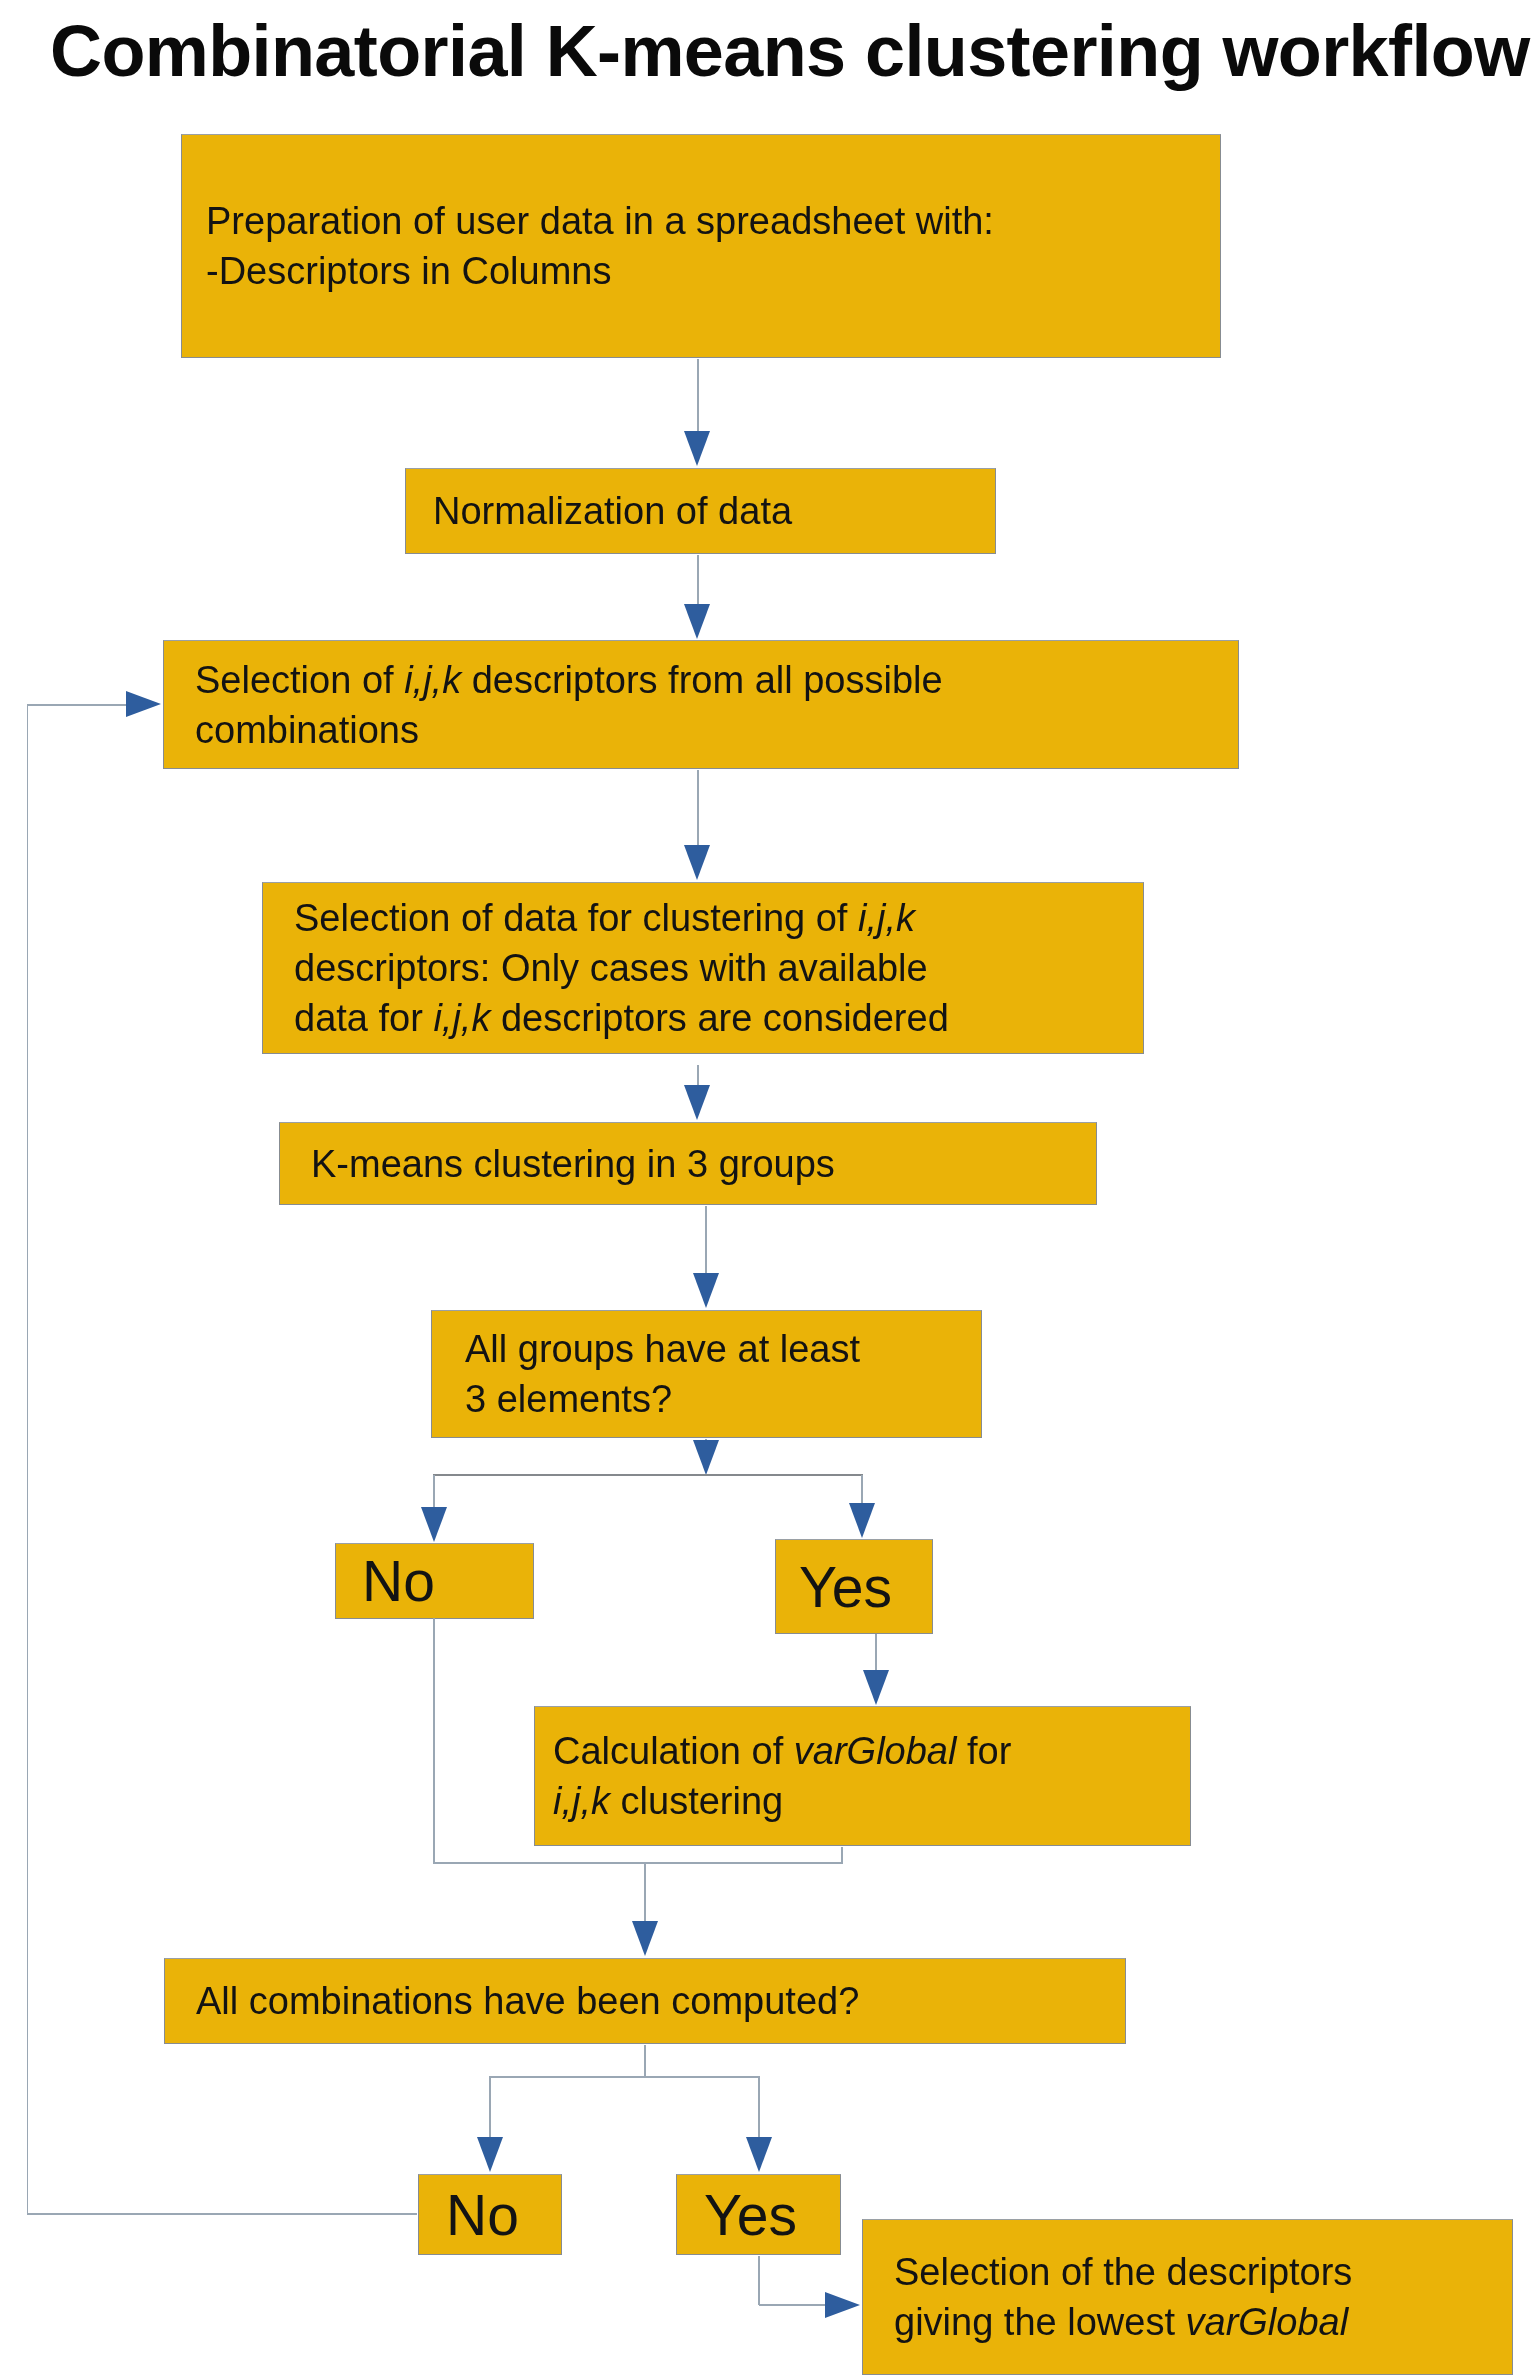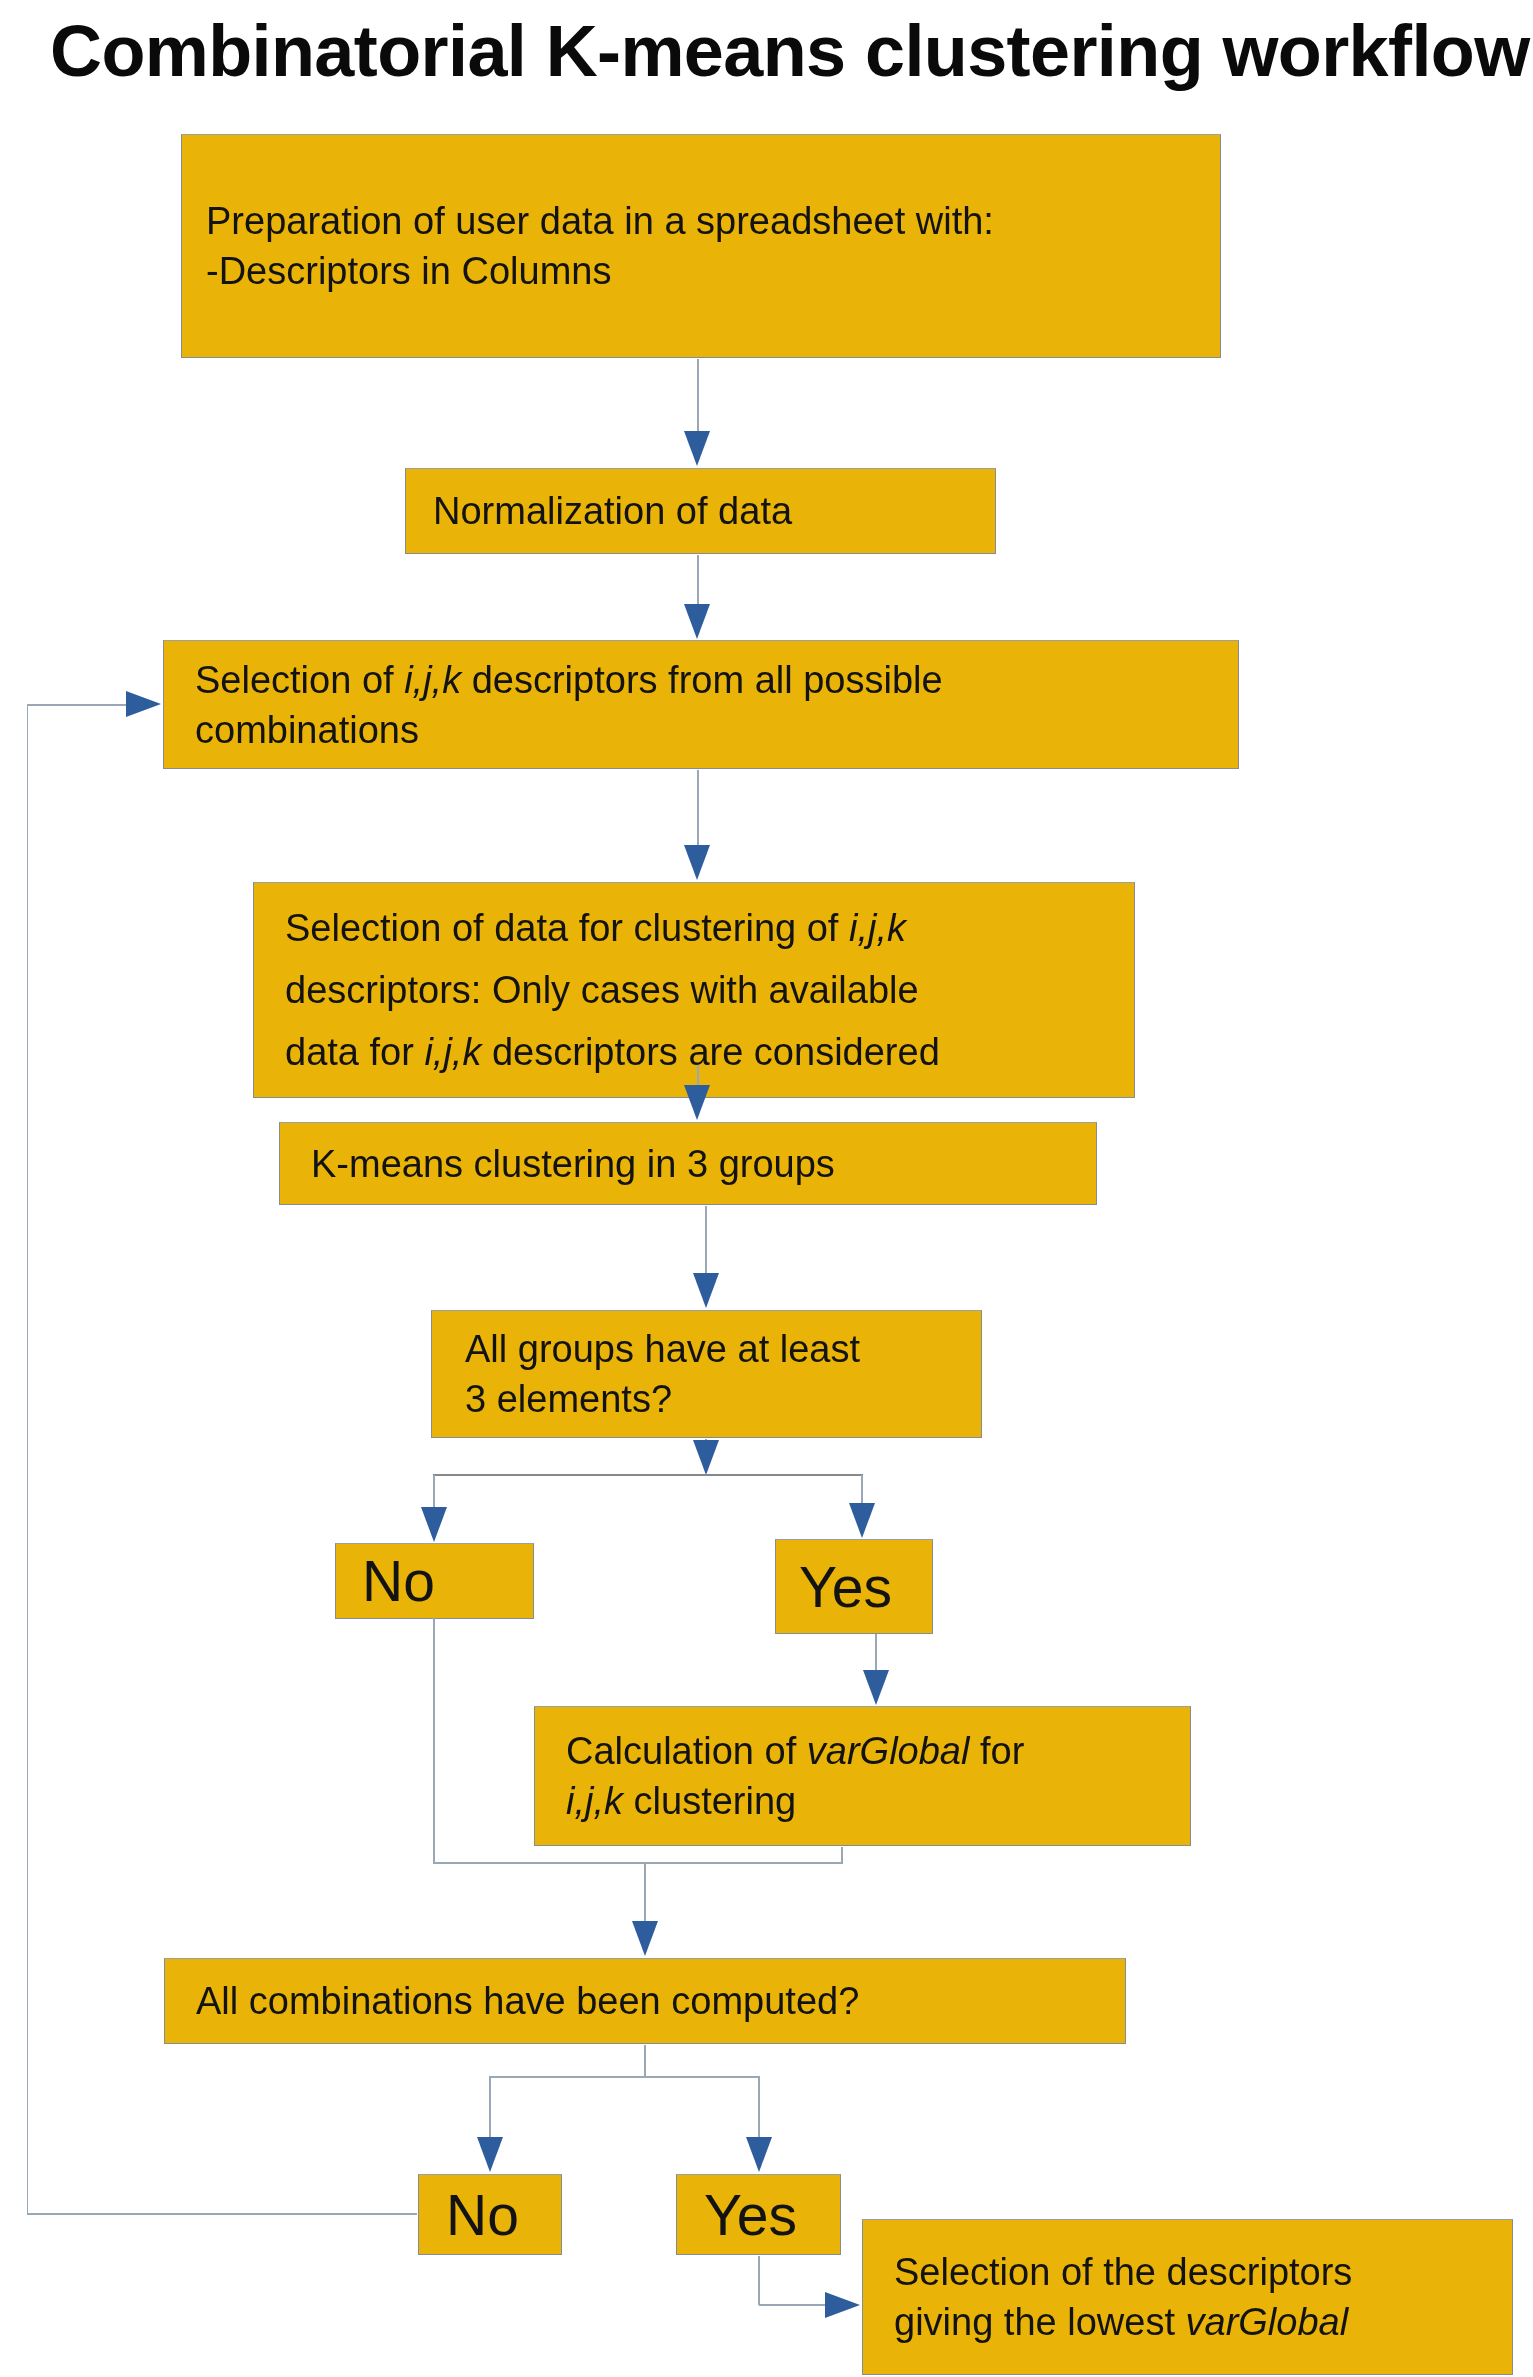--- a/index.html
+++ b/index.html
@@ -68,21 +68,21 @@
 
   <div class="box" style="left:163px;top:640px;width:1076px;height:129px;padding-left:31px;">
       <div class="line"><span>Selection of </span><em>i,j,k</em><span> descriptors from all possible</span></div>
       <div class="line"><span>combinations</span></div>
     </div>
 
   <div class="box" style="left:405px;top:468px;width:591px;height:86px;padding-left:27px;">
       <div class="line"><span>Normalization of data</span></div>
     </div>
 
-  <div class="box" style="left:253px;top:882px;width:882px;height:216px;padding-left:31px;gap:12px;">
+  <div class="box" style="left:262px;top:882px;width:882px;height:172px;padding-left:31px;">
       <div class="line"><span>Selection of data for clustering of </span><em>i,j,k</em></div>
       <div class="line"><span>descriptors: Only cases with available</span></div>
       <div class="line"><span>data for </span><em>i,j,k</em><span> descriptors are considered</span></div>
     </div>
 
   <div class="box" style="left:279px;top:1122px;width:818px;height:83px;padding-left:31px;">
       <div class="line"><span>K-means clustering in 3 groups</span></div>
     </div>
 
   <div class="box" style="left:431px;top:1310px;width:551px;height:128px;padding-left:33px;">
@@ -91,21 +91,21 @@
     </div>
 
   <div class="box label-box" style="left:335px;top:1543px;width:199px;height:76px;padding-left:26px;">
       <div class="line"><span>No</span></div>
     </div>
 
   <div class="box label-box" style="left:775px;top:1539px;width:158px;height:95px;padding-left:23px;">
       <div class="line"><span>Yes</span></div>
     </div>
 
-  <div class="box" style="left:534px;top:1706px;width:657px;height:140px;padding-left:31px;">
+  <div class="box" style="left:534px;top:1706px;width:657px;height:140px;padding-left:18px;">
       <div class="line"><span>Calculation of </span><em>varGlobal</em><span> for</span></div>
       <div class="line"><em>i,j,k</em><span> clustering</span></div>
     </div>
 
   <div class="box" style="left:164px;top:1958px;width:962px;height:86px;padding-left:31px;">
       <div class="line"><span>All combinations have been computed?</span></div>
     </div>
 
   <div class="box label-box" style="left:418px;top:2174px;width:144px;height:81px;padding-left:27px;">
       <div class="line"><span>No</span></div>

